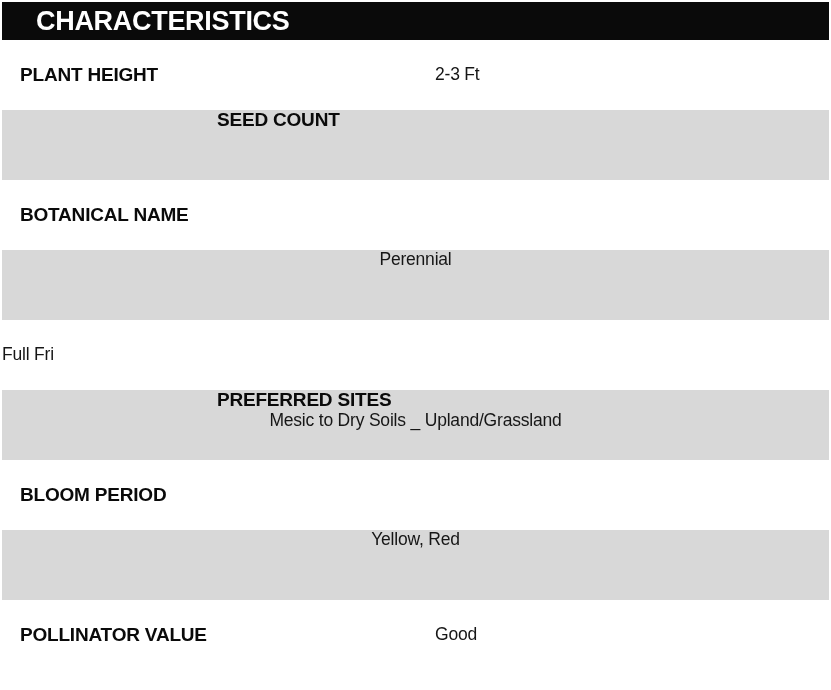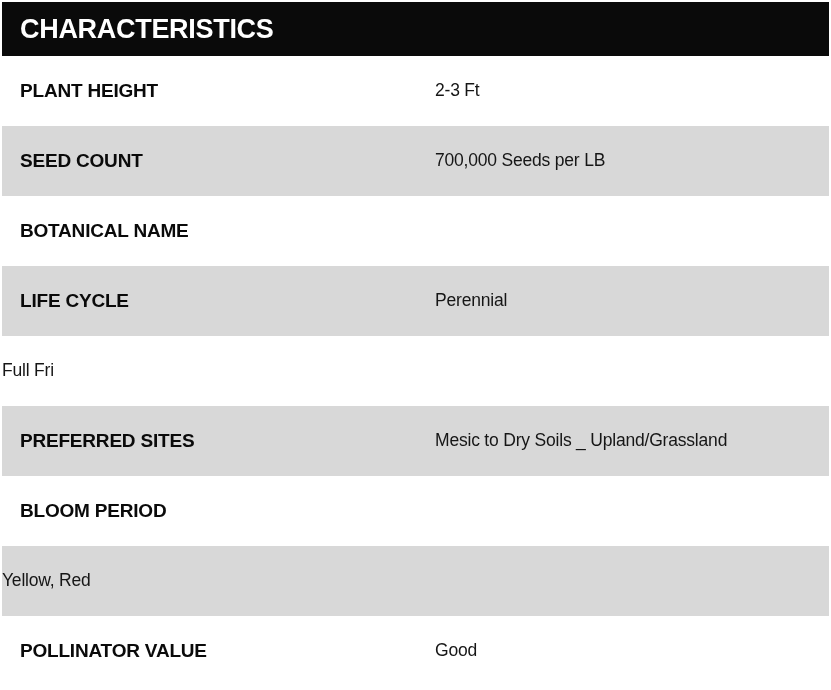--- a/index.html
+++ b/index.html
@@ -13,44 +13,45 @@
     font-family: "Liberation Sans", sans-serif;
     overflow: hidden;
   }
   .page {
     padding: 2px 2px 0 2px;
     box-sizing: border-box;
     width: 831px;
   }
   .table-header {
     background: var(--header-bg, #0a0a0a);
-    height: 54px;
+    height: 38px;
     display: flex;
     align-items: center;
-    padding-left: 18px;
+    padding-left: 34px;
   }
   .table-header .title {
     color: var(--header-text, #ffffff);
     font-size: 27px;
     font-weight: bold;
     letter-spacing: -0.3px;
     margin: 0;
     line-height: 1;
   }
   .rows {
     width: 100%;
   }
   .row {
     display: flex;
     align-items: center;
     height: 70px;
     background: var(--row-bg, #ffffff);
   }
   .row.alt {
     background: var(--row-alt-bg, #d8d8d8);
+    flex-direction: column;
   }
   .row .label {
     width: 433px;
     padding-left: 18px;
     box-sizing: border-box;
     flex: 0 0 auto;
     font-weight: bold;
     font-size: 19px;
     letter-spacing: -0.2px;
     color: var(--label-text, #0a0a0a);
@@ -72,27 +73,25 @@
   <div class="table-header">
     <h1 class="title">CHARACTERISTICS</h1>
   </div>
   <div class="rows" id="rows">
       <div class="row">
         <div class="label">PLANT HEIGHT</div>
         <div class="value">2-3 Ft</div>
       </div>
       <div class="row alt">
         <div class="label">SEED COUNT</div>
-        <div class="value">700,000 Seeds per LB</div>
       </div>
       <div class="row">
         <div class="label">BOTANICAL NAME</div>
       </div>
       <div class="row alt">
-        <div class="label">LIFE CYCLE</div>
         <div class="value">Perennial</div>
       </div>
       <div class="row">
         <div class="value">Full Fri</div>
       </div>
       <div class="row alt">
         <div class="label">PREFERRED SITES</div>
         <div class="value">Mesic to Dry Soils _ Upland/Grassland</div>
       </div>
       <div class="row">

